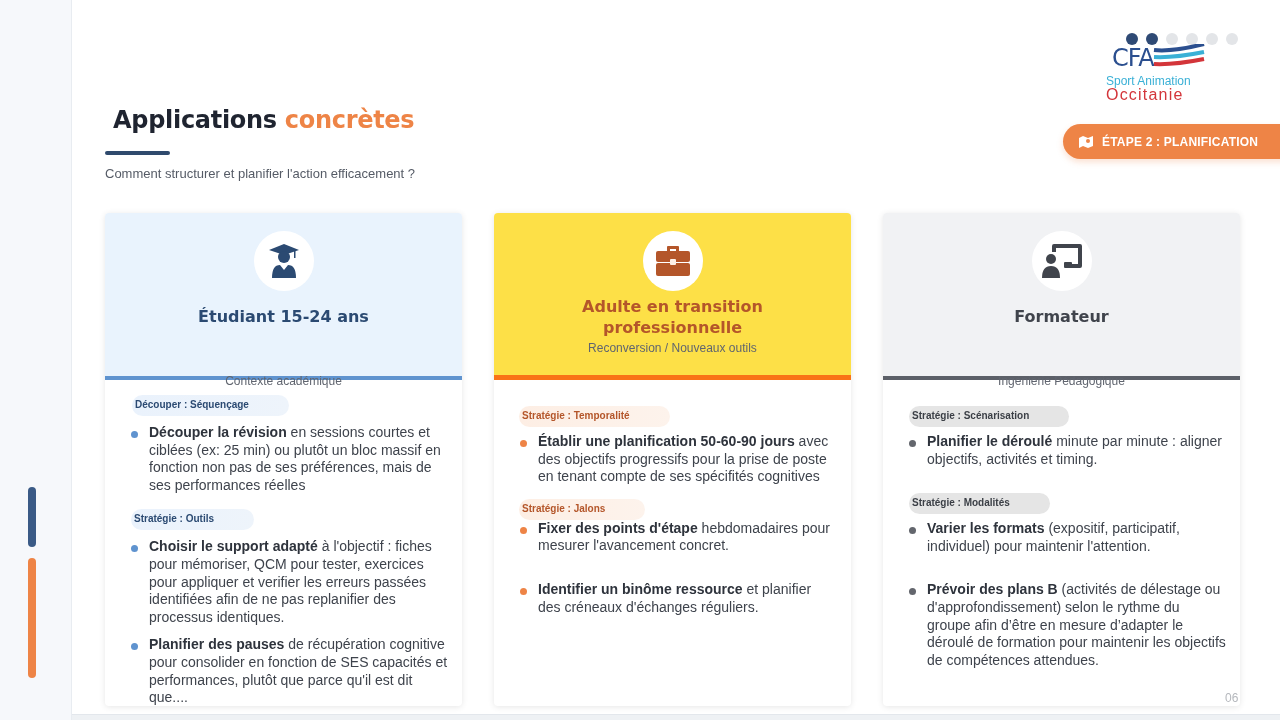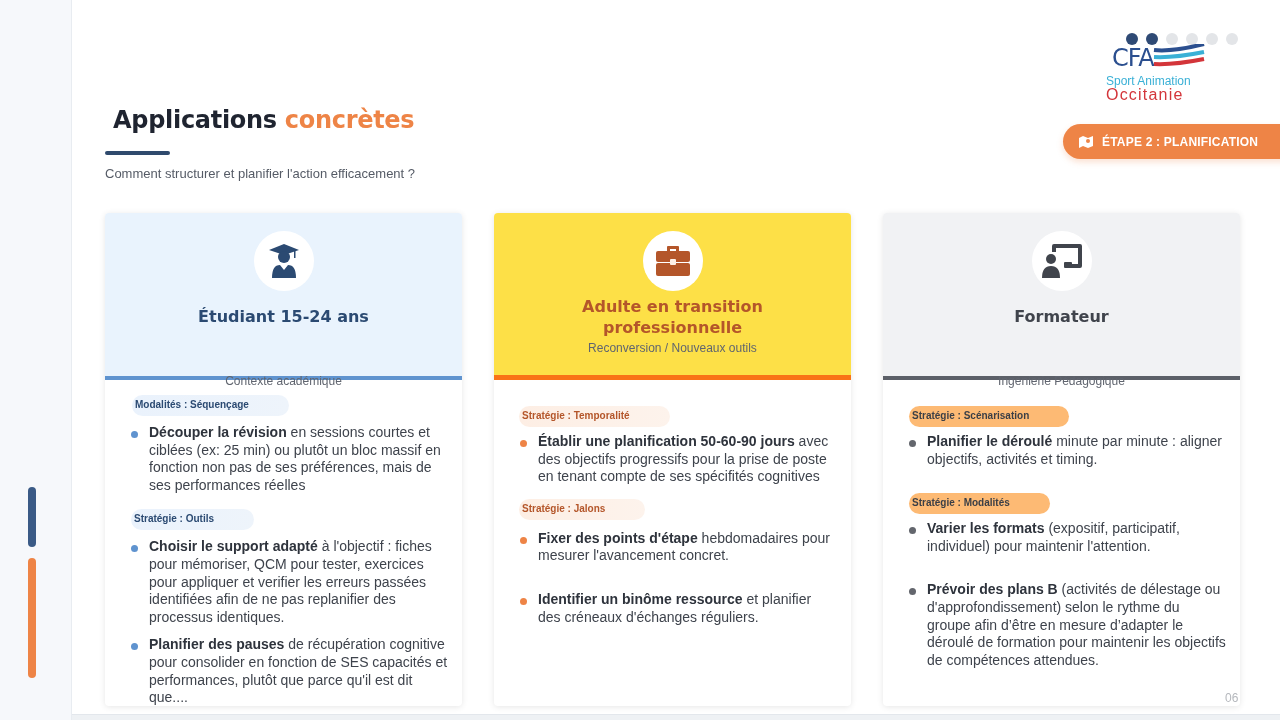--- a/index.html
+++ b/index.html
@@ -46,21 +46,21 @@
   .c2 .card-title { top: 83px; color: #b4562a; }
   .c3 .card-title { top: 93px; color: #40444c; }
   .card-sub { position: absolute; left: 0; right: 0; font-size: 12px; color: #60656f; }
   .c1 .card-sub, .c3 .card-sub { top: 128px; margin-top: 33px; }
   .c2 .card-sub { top: 128px; }
 
   .card-body { position: relative; padding: 0 14px 0 24px; }
   .pill { display: inline-block; font-size: 10px; font-weight: bold; padding: 4px 40px 6px 3px; border-radius: 11px; margin-left: 0; }
   .c1 .pill { color: #2b4a72; background: linear-gradient(90deg, #eaf2fc 0%, #eef4fb 100%); }
   .c2 .pill { color: #b4562a; background: linear-gradient(90deg, #fdeee4 0%, #fdf3ec 100%); }
-  .c3 .pill { color: #3b3f46; background: #fdba74; }
+  .c3 .pill { color: #3b3f46; background: #e5e5e5; }
 
   .bullet { position: relative; padding-left: 20px; font-size: 14px; line-height: 17.6px; color: #3e434c; }
   .bullet b { color: #2e333c; }
   .bullet .dot { position: absolute; left: 2px; top: 7px; width: 7px; height: 7px; border-radius: 50%; }
   .c1 .bullet .dot { background: #5f93cf; }
   .c2 .bullet .dot { background: #ee8446; }
   .c3 .bullet .dot { background: #63666d; }
 
   .page-num { position: absolute; left: 1225px; top: 691px; font-size: 12px; color: #b5b8bd; }
 </style>
@@ -113,21 +113,21 @@
         <path d="M0 6 L15 0 L30 6 L15 11 Z" fill="#2b4a72"></path>
         <rect x="25" y="6" width="1.5" height="8" fill="#2b4a72"></rect>
         <circle cx="15" cy="13" r="6" fill="#2b4a72"></circle>
         <path d="M3 34 Q 3 21 11 21 L15 26 L19 21 Q 27 21 27 34 Z" fill="#2b4a72"></path>
       </svg>
     </div>
     <div class="card-title">Étudiant 15-24 ans</div>
     <div class="card-sub">Contexte académique</div>
   </div>
   <div class="card-body" style="padding-left:24px;">
-    <div style="margin-top:14px; margin-left:3px;"><span class="pill">Modalités : Séquençage</span></div>
+    <div style="margin-top:14px; margin-left:3px;"><span class="pill">Découper : Séquençage</span></div>
     <div class="bullet" style="margin-top:8px;"><span class="dot"></span><b>Découper la révision</b><span> en sessions courtes et ciblées (ex: 25 min) ou plutôt un bloc massif en fonction non pas de ses préférences, mais de ses performances réelles</span></div>
     <div style="margin-top:14px; margin-left:2px;"><span class="pill">Stratégie : Outils</span></div>
     <div class="bullet" style="margin-top:8px;"><span class="dot"></span><b>Choisir le support adapté</b><span> à l'objectif : fiches pour mémoriser, QCM pour tester, exercices pour appliquer et verifier les erreurs passées identifiées afin de ne pas replanifier des processus identiques.</span></div>
     <div class="bullet" style="margin-top:10px;"><span class="dot"></span><b>Planifier des pauses</b><span> de récupération cognitive pour consolider en fonction de SES capacités et performances, plutôt que parce qu'il est dit que....</span></div>
   </div>
 </div>
 
 <div class="card c2">
   <div class="card-head">
     <div class="icon-circle">
@@ -138,21 +138,21 @@
         <rect x="14" y="13" width="6" height="6" rx="1" fill="#fdf1e8"></rect>
       </svg>
     </div>
     <div class="card-title" style="padding: 0 70px;">Adulte en transition professionnelle</div>
     <div class="card-sub">Reconversion / Nouveaux outils</div>
   </div>
   <div class="card-body">
     <div style="margin-top:25px; margin-left:1px;"><span class="pill">Stratégie : Temporalité</span></div>
     <div class="bullet" style="margin-top:6px;"><span class="dot"></span><b>Établir une planification 50-60-90 jours</b><span> avec des objectifs progressifs pour la prise de poste en tenant compte de ses spécifités cognitives</span></div>
     <div style="margin-top:12px; margin-left:1px;"><span class="pill">Stratégie : Jalons</span></div>
-    <div class="bullet" style="margin-top:10px;"><span class="dot"></span><b>Fixer des points d'étape</b><span> hebdomadaires pour mesurer l'avancement concret.</span></div>
+    <div class="bullet" style="margin-top:0;"><span class="dot"></span><b>Fixer des points d'étape</b><span> hebdomadaires pour mesurer l'avancement concret.</span></div>
     <div class="bullet" style="margin-top:26px;"><span class="dot"></span><b>Identifier un binôme ressource</b><span> et planifier des créneaux d'échanges réguliers.</span></div>
   </div>
 </div>
 
 <div class="card c3">
   <div class="card-head">
     <div class="icon-circle">
       <svg width="40" height="34" viewBox="0 0 40 34">
         <path d="M10 2 Q10 0 12 0 L38 0 Q40 0 40 2 L40 22 Q40 24 38 24 L28 24 L28 20 L36 20 L36 4 L14 4 L14 8 L10 8 Z" fill="#40444c"></path>
         <rect x="22" y="18" width="8" height="6" rx="1" fill="#40444c"></rect>

